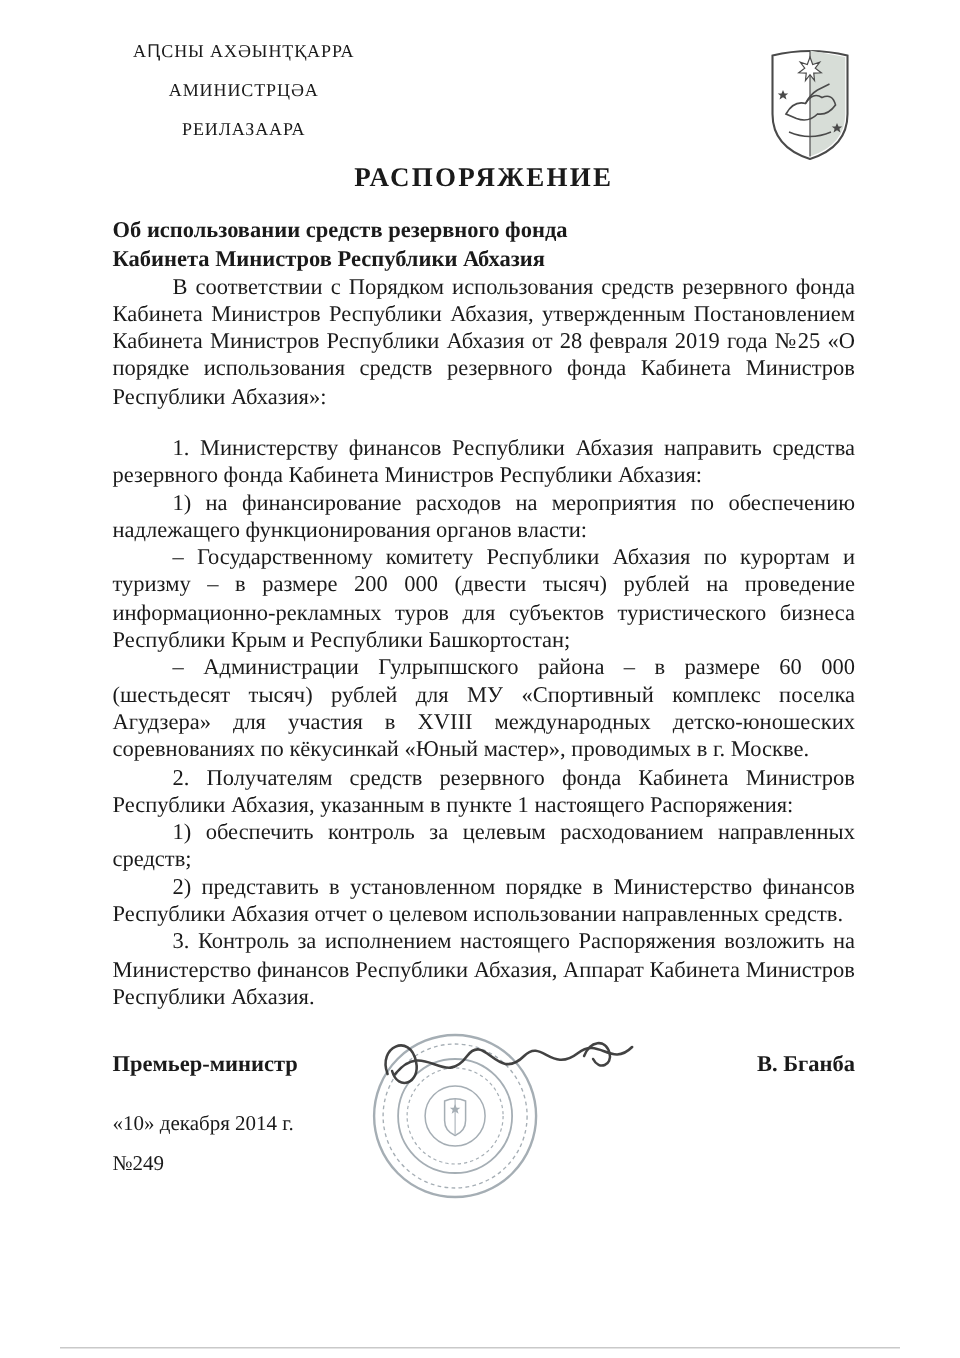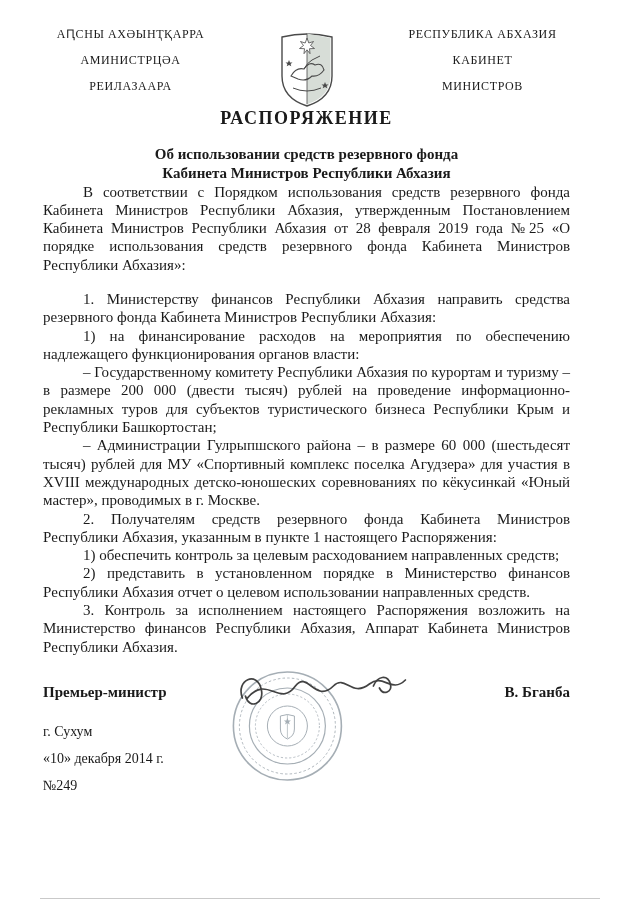--- a/index.html
+++ b/index.html
@@ -8,21 +8,21 @@
     background: #ffffff;
   }
   .page {
     position: relative;
     width: 640px;
     height: 905px;
     box-sizing: border-box;
     background: #ffffff;
     color: #1a1a1a;
     font-family: "Liberation Serif", serif;
-    padding: 28px 70px 0 43px;
+    padding: 28px 70px 0 75px;
     overflow: hidden;
   }
   
   .header {
     display: flex;
     justify-content: space-between;
     align-items: flex-start;
   }
   .header-col {
     width: 175px;
@@ -43,21 +43,21 @@
   }
   
   .title {
     text-align: center;
     font-weight: bold;
     font-size: 18px;
     letter-spacing: 1.5px;
   }
   .subtitle {
     margin-top: 16px;
-    text-align: center;
+    text-align: left;
     font-weight: bold;
     font-size: 15px;
     line-height: 1.25;
   }
   
   .body-text {
     font-size: 15px;
     line-height: 1.22;
     text-align: justify;
   }
@@ -130,25 +130,20 @@
         <path d="M12,46 Q17,37 25,39 Q30,31 36,35 Q43,32 45,40 Q40,47 33,46 Q27,52 19,49 Z" fill="none" stroke="#4a4a4a" stroke-width="1.1"></path>
         <path d="M25,39 Q28,33 33,30 M33,30 L41,26" fill="none" stroke="#4a4a4a" stroke-width="1"></path>
 
         <polygon points="10,30 11,32.4 13.5,32.4 11.6,33.9 12.3,36.3 10,34.9 7.7,36.3 8.4,33.9 6.5,32.4 9,32.4" fill="#4a4a4a"></polygon>
         <polygon points="46,52 47,54.4 49.5,54.4 47.6,55.9 48.3,58.3 46,56.9 43.7,58.3 44.4,55.9 42.5,54.4 45,54.4" fill="#4a4a4a"></polygon>
 
         <path d="M14,58 Q28,64 42,58" fill="none" stroke="#4a4a4a" stroke-width="1"></path>
       </svg>
     </div>
 
-    <div class="header-col">
-      <div class="hline">РЕСПУБЛИКА АБХАЗИЯ</div>
-      <div class="hline">КАБИНЕТ</div>
-      <div class="hline">МИНИСТРОВ</div>
-    </div>
   </div>
 
   <div class="title">РАСПОРЯЖЕНИЕ</div>
   <div class="subtitle">
     <div>Об использовании средств резервного фонда</div>
     <div>Кабинета Министров Республики Абхазия</div>
   </div>
 
   <div class="body-text">
     <p>В соответствии с Порядком использования средств резервного фонда Кабинета Министров Республики Абхазия, утвержденным Постановлением Кабинета Министров Республики Абхазия от 28 февраля 2019 года №25 «О порядке использования средств резервного фонда Кабинета Министров Республики Абхазия»:</p>
@@ -185,19 +180,18 @@
           <path d="M60,52 C80,28 92,62 108,40 C120,24 128,58 146,40 C158,28 164,52 182,38 C196,27 204,48 218,34"></path>
           <path d="M186,40 C190,30 200,28 203,38 C205,46 196,50 192,42"></path>
         </g>
       </svg>
     </div>
 
     <span>В. Бганба</span>
   </div>
 
   <div class="footer">
-    <div class="fline">г. Сухум</div>
     <div class="fline">«10» декабря 2014 г.</div>
     <div class="fline">№249</div>
   </div>
 
   <div class="bottom-line"></div>
 </div>
 
 </body></html>

